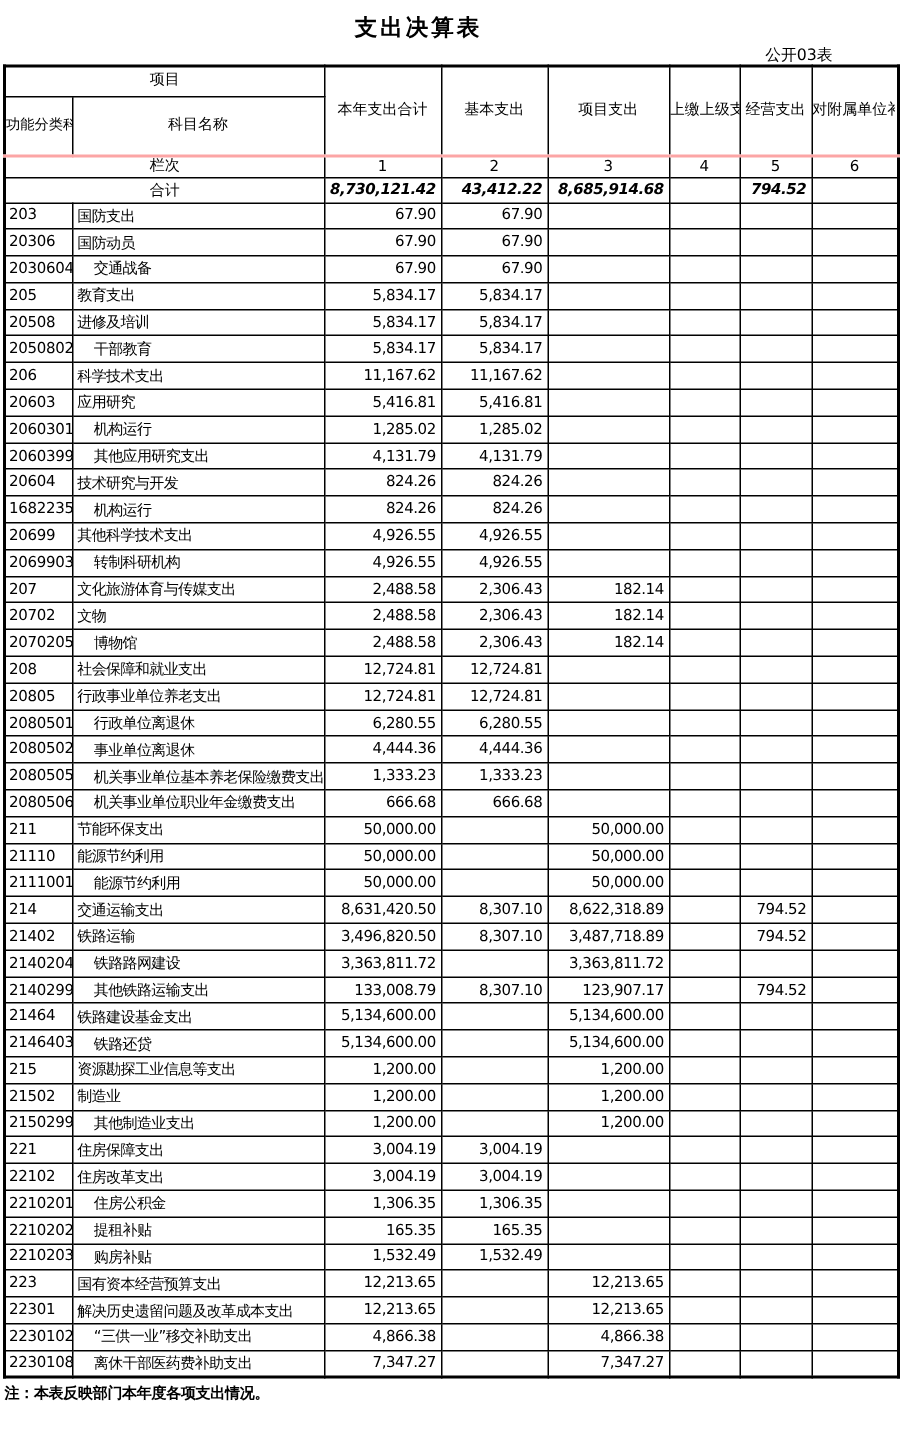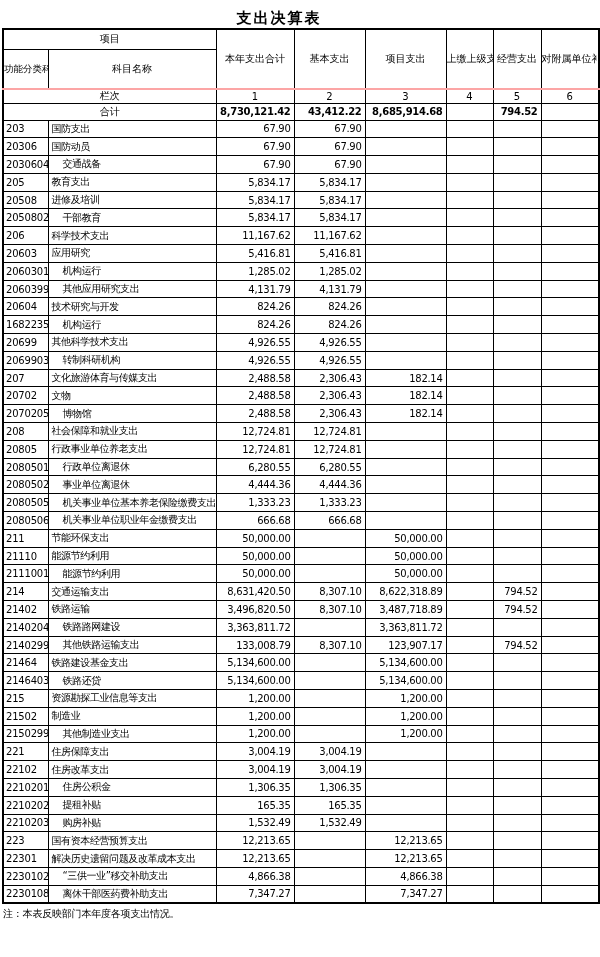--- a/index.html
+++ b/index.html
@@ -67,34 +67,36 @@
     margin-left:44px;
   }
   td.name.indent { padding-left:14px; }
   td.num {
     text-align:right;
     padding-right:3px;
     font-size:10px;
     letter-spacing:-0.3px;
   }
   td.center { text-align:center; }
-  tr.r-total td.num { font-weight:bold; }
+  tr.r-total td.num { font-weight:bold;font-style:italic; }
   .footnote {
     font-size:10px;
     margin:3px 4px 0 3px;
     letter-spacing:-0.2px;
+    font-weight:bold;
   }
 </style>
 </head>
 <body>
 
 <div class="page">
 
   <div class="title">支出决算表</div>
 
+  <div class="sheet-line">公开03表</div>
 
 
   <table class="main">
     <colgroup>
       <col style="width:45px">
       <col style="width:168px">
       <col style="width:78px">
       <col style="width:71px">
       <col style="width:81px">
       <col style="width:47px">

